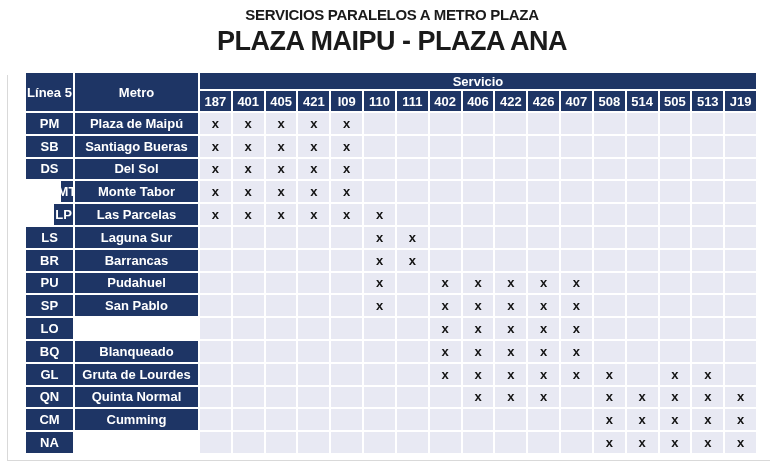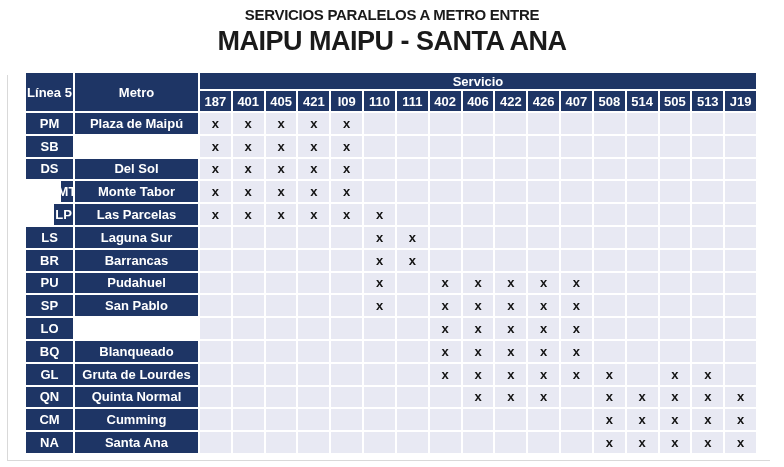--- a/index.html
+++ b/index.html
@@ -82,22 +82,22 @@
   }
   .corner-cell   { grid-row: 1 / 3; grid-column: 1; }
   .metro-cell    { grid-row: 1 / 3; grid-column: 2; }
   .servicio-cell { grid-row: 1; grid-column: 3 / 20; }
   .station-name  { font-size: 13px; }
 </style>
 </head>
 <body>
 
 <div class="title-block">
-  <div class="title-line1">SERVICIOS PARALELOS A METRO ENTRE</div>
-  <div class="title-line2">MAIPU MAIPU - SANTA ANA</div>
+  <div class="title-line1">SERVICIOS PARALELOS A METRO PLAZA</div>
+  <div class="title-line2">PLAZA MAIPU - PLAZA ANA</div>
 </div>
 
 <div class="slide-edge-left"></div>
 <div class="slide-edge-bottom"></div>
 
 <div class="services-table" id="services-table">
   <div class="cell navy corner-cell">Línea 5</div>
   <div class="cell navy metro-cell">Metro</div>
   <div class="cell navy servicio-cell">Servicio</div>
 <div class="cell navy" style="grid-area: 2 / 3;">187</div>
@@ -130,20 +130,21 @@
     <div class="cell datacell" style="grid-area: 3 / 11;"></div>
     <div class="cell datacell" style="grid-area: 3 / 12;"></div>
     <div class="cell datacell" style="grid-area: 3 / 13;"></div>
     <div class="cell datacell" style="grid-area: 3 / 14;"></div>
     <div class="cell datacell" style="grid-area: 3 / 15;"></div>
     <div class="cell datacell" style="grid-area: 3 / 16;"></div>
     <div class="cell datacell" style="grid-area: 3 / 17;"></div>
     <div class="cell datacell" style="grid-area: 3 / 18;"></div>
     <div class="cell datacell" style="grid-area: 3 / 19;"></div>
     <div class="cell navy" style="grid-area: 4 / 1;">SB</div>
+    <div class="cell navy station-name" style="grid-area: 4 / 2;">Santiago Bueras</div>
     <div class="cell datacell" style="grid-area: 4 / 3;">x</div>
     <div class="cell datacell" style="grid-area: 4 / 4;">x</div>
     <div class="cell datacell" style="grid-area: 4 / 5;">x</div>
     <div class="cell datacell" style="grid-area: 4 / 6;">x</div>
     <div class="cell datacell" style="grid-area: 4 / 7;">x</div>
     <div class="cell datacell" style="grid-area: 4 / 8;"></div>
     <div class="cell datacell" style="grid-area: 4 / 9;"></div>
     <div class="cell datacell" style="grid-area: 4 / 10;"></div>
     <div class="cell datacell" style="grid-area: 4 / 11;"></div>
     <div class="cell datacell" style="grid-area: 4 / 12;"></div>
@@ -375,21 +376,20 @@
     <div class="cell datacell" style="grid-area: 16 / 11;"></div>
     <div class="cell datacell" style="grid-area: 16 / 12;"></div>
     <div class="cell datacell" style="grid-area: 16 / 13;"></div>
     <div class="cell datacell" style="grid-area: 16 / 14;"></div>
     <div class="cell datacell" style="grid-area: 16 / 15;">x</div>
     <div class="cell datacell" style="grid-area: 16 / 16;">x</div>
     <div class="cell datacell" style="grid-area: 16 / 17;">x</div>
     <div class="cell datacell" style="grid-area: 16 / 18;">x</div>
     <div class="cell datacell" style="grid-area: 16 / 19;">x</div>
     <div class="cell navy" style="grid-area: 17 / 1;">NA</div>
-    <div class="cell navy station-name" style="grid-area: 17 / 2;">Santa Ana</div>
     <div class="cell datacell" style="grid-area: 17 / 3;"></div>
     <div class="cell datacell" style="grid-area: 17 / 4;"></div>
     <div class="cell datacell" style="grid-area: 17 / 5;"></div>
     <div class="cell datacell" style="grid-area: 17 / 6;"></div>
     <div class="cell datacell" style="grid-area: 17 / 7;"></div>
     <div class="cell datacell" style="grid-area: 17 / 8;"></div>
     <div class="cell datacell" style="grid-area: 17 / 9;"></div>
     <div class="cell datacell" style="grid-area: 17 / 10;"></div>
     <div class="cell datacell" style="grid-area: 17 / 11;"></div>
     <div class="cell datacell" style="grid-area: 17 / 12;"></div>

